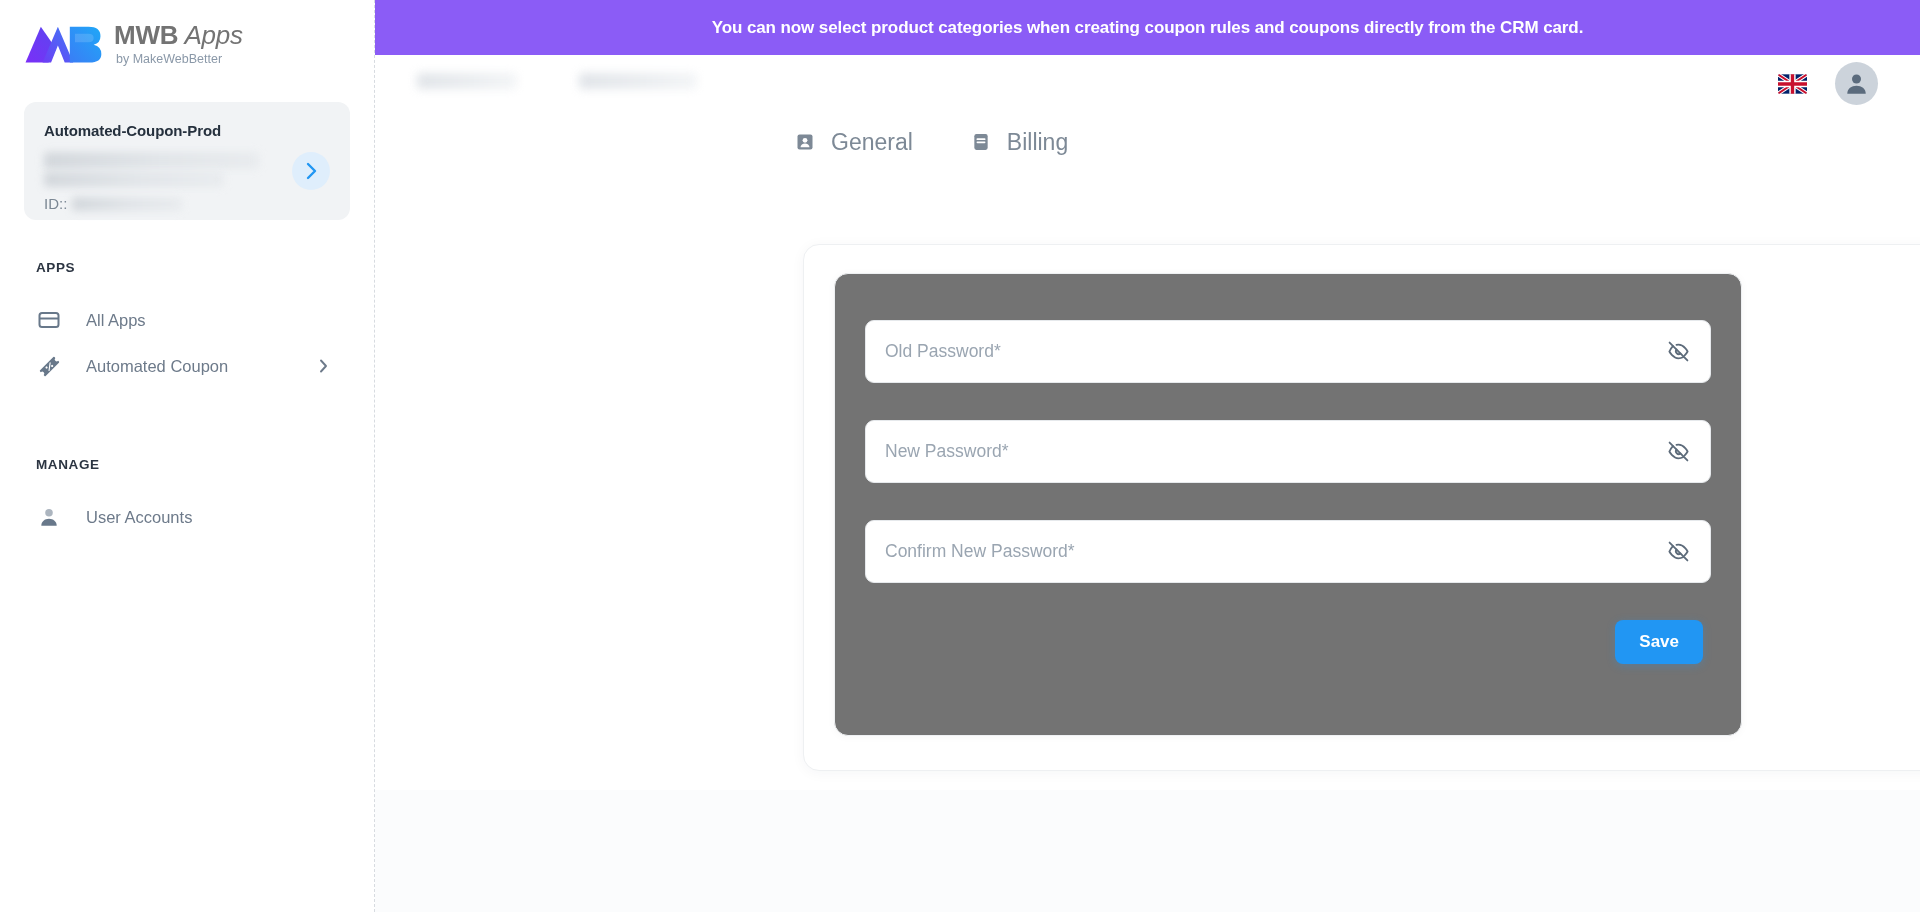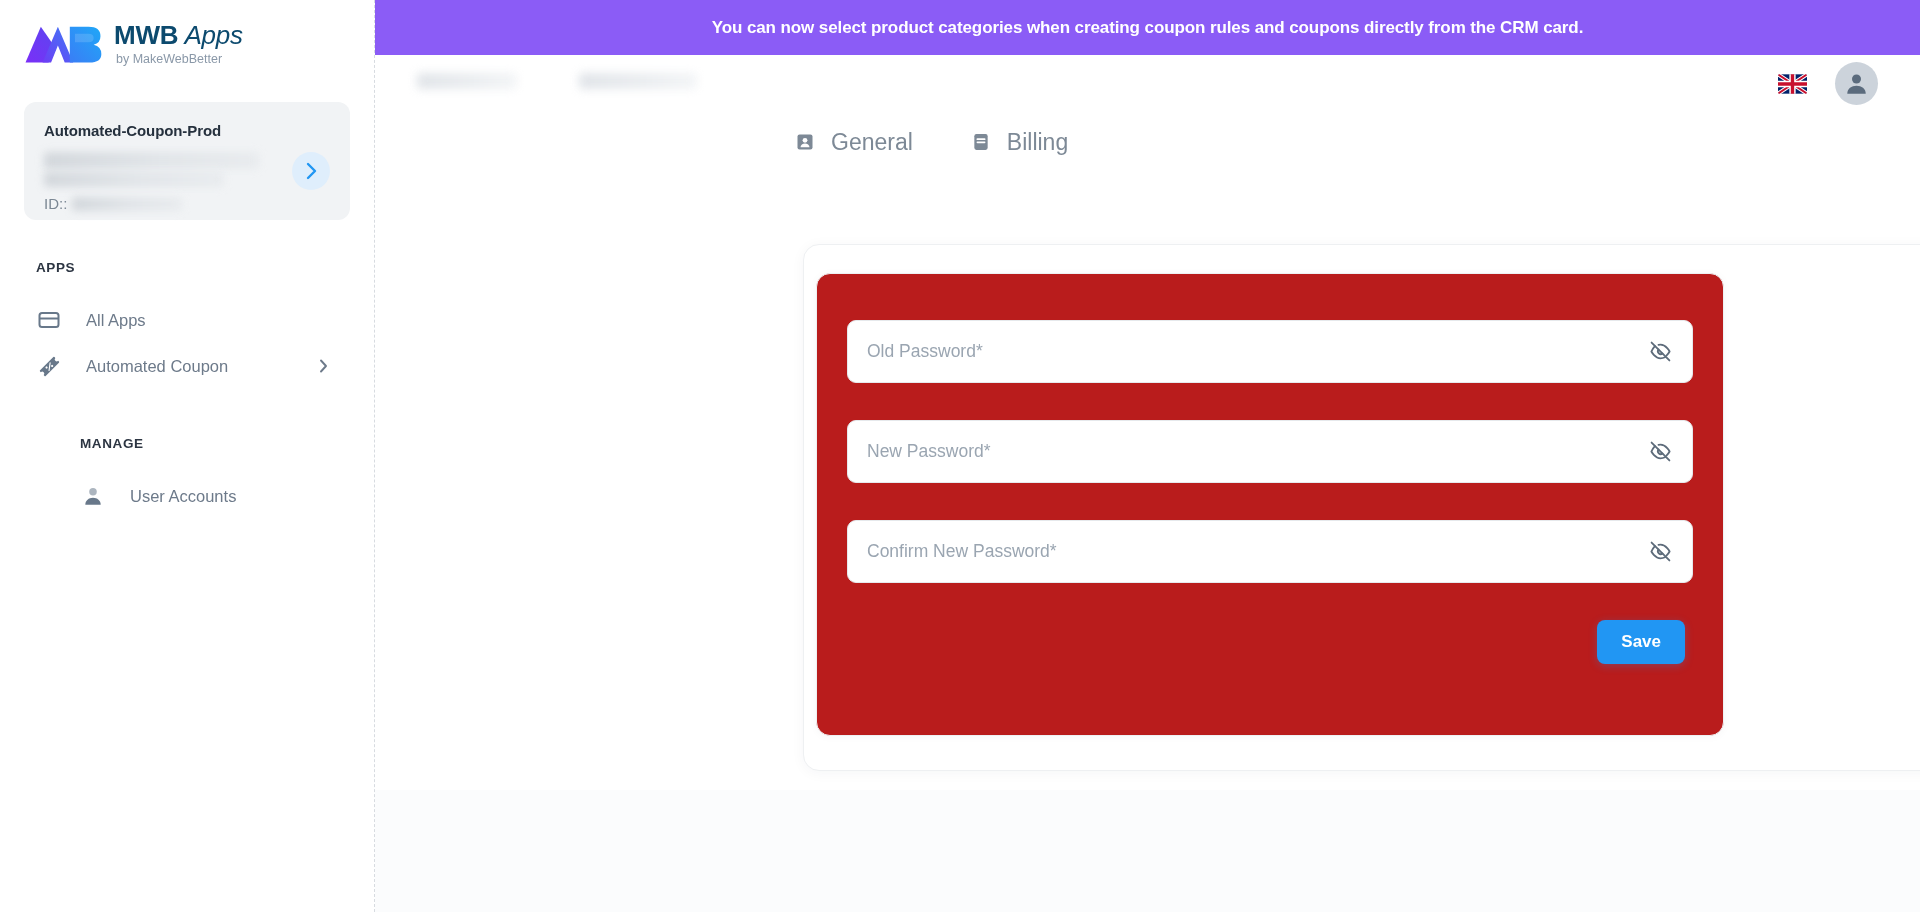--- a/index.html
+++ b/index.html
@@ -43,21 +43,21 @@
     height: 46px;
     flex: 0 0 82px;
     margin-top: 2px;
   }
 
   .brand-text { margin-left: 10px; padding-top: 2px; }
 
   .brand-title {
     font-size: 26px;
     line-height: 30px;
-    color: #0c4a6e;
+    color: #737373;
     font-weight: 400;
     font-style: italic;
     letter-spacing: -0.2px;
     white-space: nowrap;
   }
   .brand-title b { font-style: normal; font-weight: 700; }
 
   .brand-sub {
     font-size: 12.5px;
     line-height: 16px;
@@ -122,21 +122,21 @@
   
   .nav-section { margin-top: 40px; }
   .nav-heading {
     font-size: 13.5px;
     font-weight: 700;
     color: #2c3542;
     letter-spacing: .6px;
     padding: 0 0 0 36px;
     margin-bottom: 22px;
   }
-  .nav-section.manage { margin-top: 47px; padding-left: 44px; }
+  .nav-section.manage { margin-top: 68px; }
 
   .nav-item {
     display: flex;
     align-items: center;
     height: 46px;
     padding: 0 28px 0 36px;
     cursor: pointer;
     position: relative;
   }
   .nav-icon {
@@ -278,25 +278,25 @@
     width: 1440px;
     height: 527px;
     background: #ffffff;
     border: 1px solid #eef0f2;
     border-radius: 16px;
     box-shadow: 0 2px 14px rgba(25,40,70,.045);
   }
 
   .inner-card {
     position: absolute;
-    left: 12px;
+    left: 30px;
     top: 28px;
     width: 908px;
     height: 463px;
-    background: #b91c1c;
+    background: #737373;
     border: 1px solid #eef0f2;
     border-radius: 14px;
     box-shadow: 0 1px 8px rgba(25,40,70,.035);
     padding: 46px 30px 0 30px;
   }
 
   .field {
     position: relative;
     height: 63px;
     border: 1px solid #e6e9ec;

